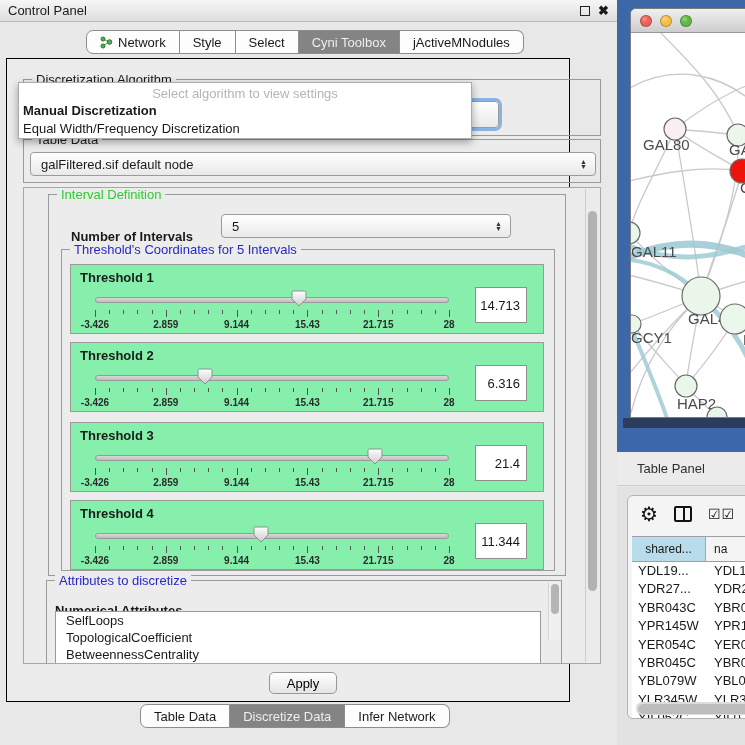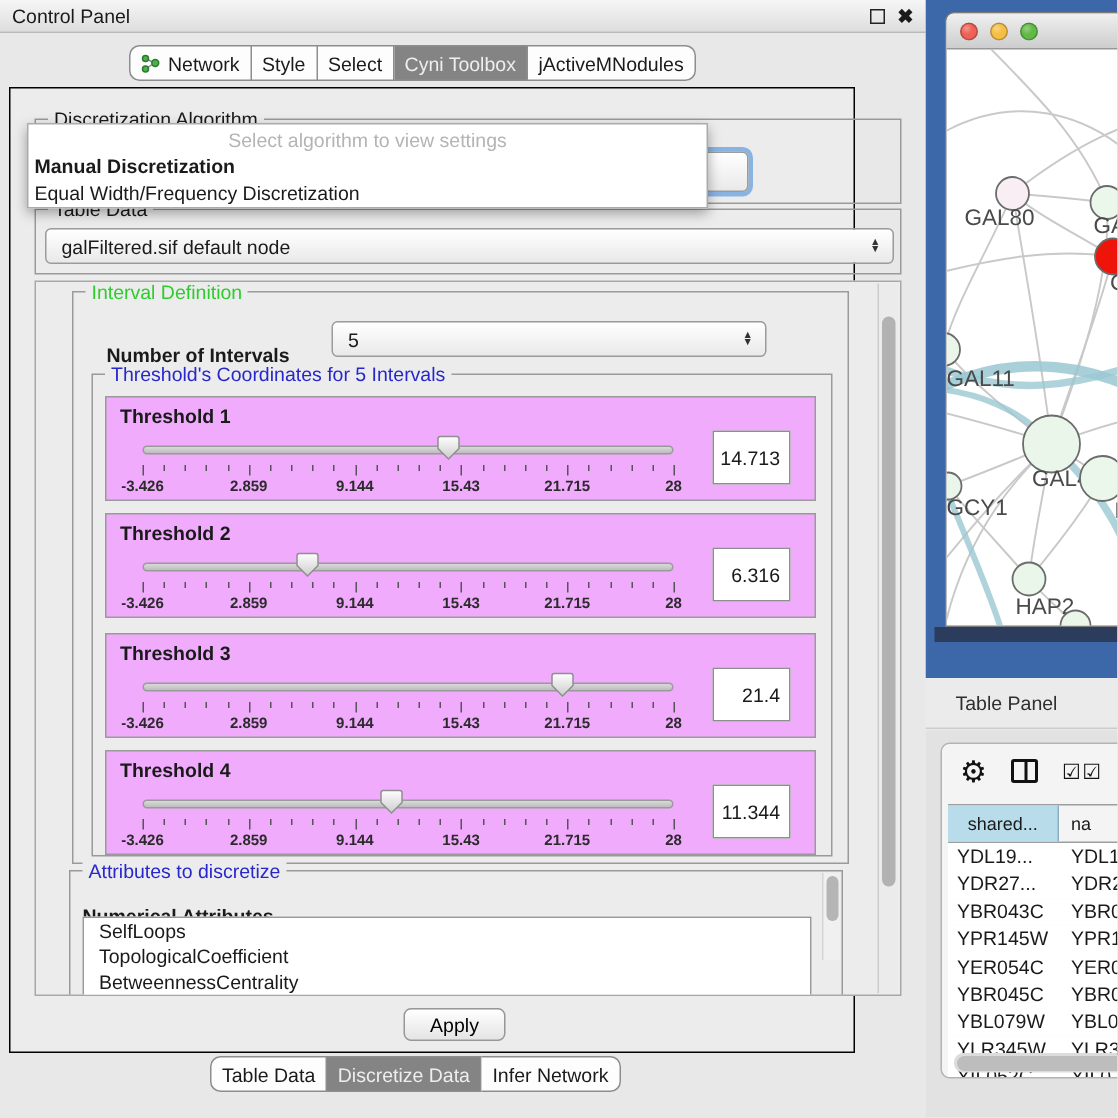--- a/index.html
+++ b/index.html
@@ -15,21 +15,21 @@
   #cp-title { flex:1; }
   .tb-ico { margin-left:8px; font-size:11px; line-height:11px; }
   #float-btn { width:10px; height:10px; border:1.5px solid #222; }
   #close-btn { font-weight:bold; font-size:13px; }
 
   
   .tabbar { position:absolute; display:flex; height:24px; }
   #topTabs { left:86px; top:30px; }
   #bottomTabs { left:140px; top:704px; }
   .tab { background:#fdfdfd; border:1px solid #8d8d8d; border-left:none;
-    padding:0 7px; font-size:13px; display:flex; align-items:center; gap:5px; white-space:nowrap; }
+    padding:0 13px; font-size:13px; display:flex; align-items:center; gap:5px; white-space:nowrap; }
   .tab:first-child { border-left:1px solid #8d8d8d; border-radius:7px 0 0 7px; }
   .tab:last-child { border-radius:0 7px 7px 0; }
   .tab.sel { background:#848484; color:#eeeeee; }
   .ticon svg { display:block; }
 
   #cp-main { position:absolute; left:6px; top:58px; width:564px; height:644px;
     background:#ececec; border:1px solid #000000; }
 
   .group { position:absolute; border:1px solid #9a9a9a; }
   .gtitle { position:absolute; top:-8px; left:8px; background:#ececec;
@@ -58,21 +58,21 @@
   
   #scrollpane { position:absolute; left:16px; top:128px; width:578px; height:477px;
     border:1px solid #a8a8a8; background:#ececec; overflow:hidden; }
   #sp-vsb { position:absolute; right:1px; top:1px; width:14px; height:473px;
     background:#ebebeb; border-left:1px solid #cccccc; }
   #sp-vsb .thumb { position:absolute; left:2px; top:22px; width:9px; height:380px;
     background:#b2b2b2; border-radius:5px; }
 
   
   .thrbox { position:relative; border:1px solid #9a9a9a; width:474px; height:70px;
-    margin:0 0 8px 8px; background:#f0abfc; }
+    margin:0 0 8px 8px; background:#86efac; }
   .thr-label { position:absolute; left:9px; top:5px; font-weight:bold; font-size:13px; }
   .slider { position:absolute; left:18px; top:24px; width:366px; height:44px; }
   .track { position:absolute; left:6px; right:6px; top:8px; height:6px; border-radius:3px;
     border:1px solid #9a9a9a; background:linear-gradient(#d9d9d9,#bdbdbd); }
   .thumb-w { position:absolute; top:1px; width:16px; height:17px; }
   .tick { position:absolute; top:21px; width:1px; background:#555; }
   .tick.minor { height:4px; }
   .tick.major { height:7px; }
   .tlabel { position:absolute; top:30px; width:60px; text-align:center;
     font-size:10px; font-weight:bold; color:#2b2b2b; }

